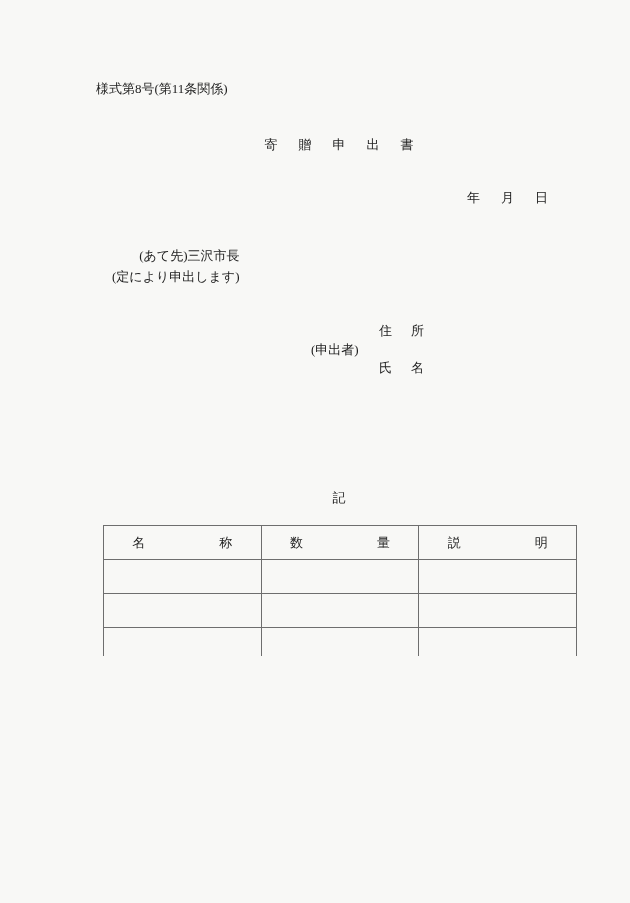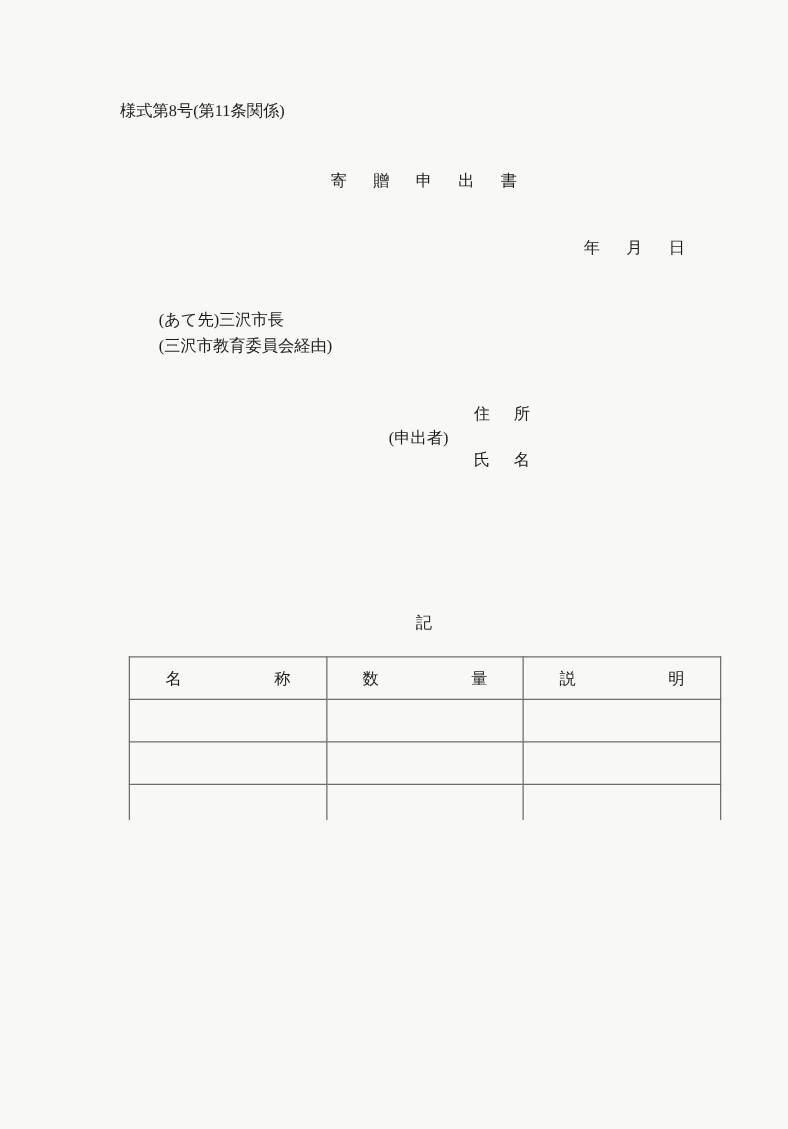--- a/index.html
+++ b/index.html
@@ -84,23 +84,23 @@
         <span>書</span>
       </span>
   </div>
 
   <div class="abs spread date-spread" style="left:443px; top:191px;">
     <span>年</span>
     <span>月</span>
     <span>日</span>
   </div>
 
-  <div class="abs addr-block" style="left:103px; top:245px;">
+  <div class="abs addr-block" style="left:88px; top:245px;text-align:right;">
     <div>(あて先)三沢市長</div>
-    <div>(三沢市教育委員会経由)</div>
+    <div>(定により申出します)</div>
   </div>
 
   <div class="abs spread label-spread" style="left:355px; top:324px;">
       <span>住</span>
       <span>所</span>
     </div>
 
   <div class="abs" style="left:287px; top:343px;">(申出者)</div>
 
   <div class="abs spread label-spread" style="left:355px; top:361px;">

